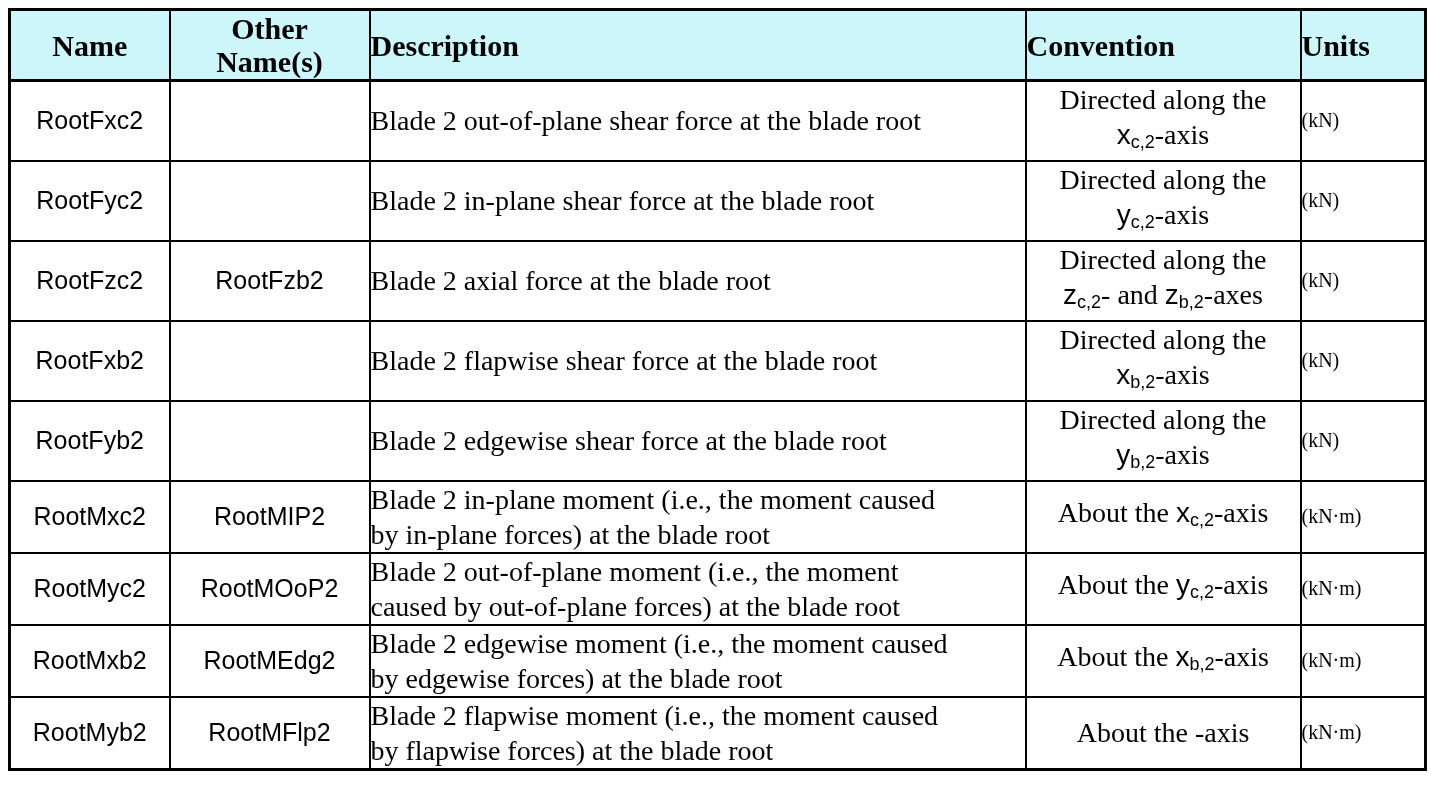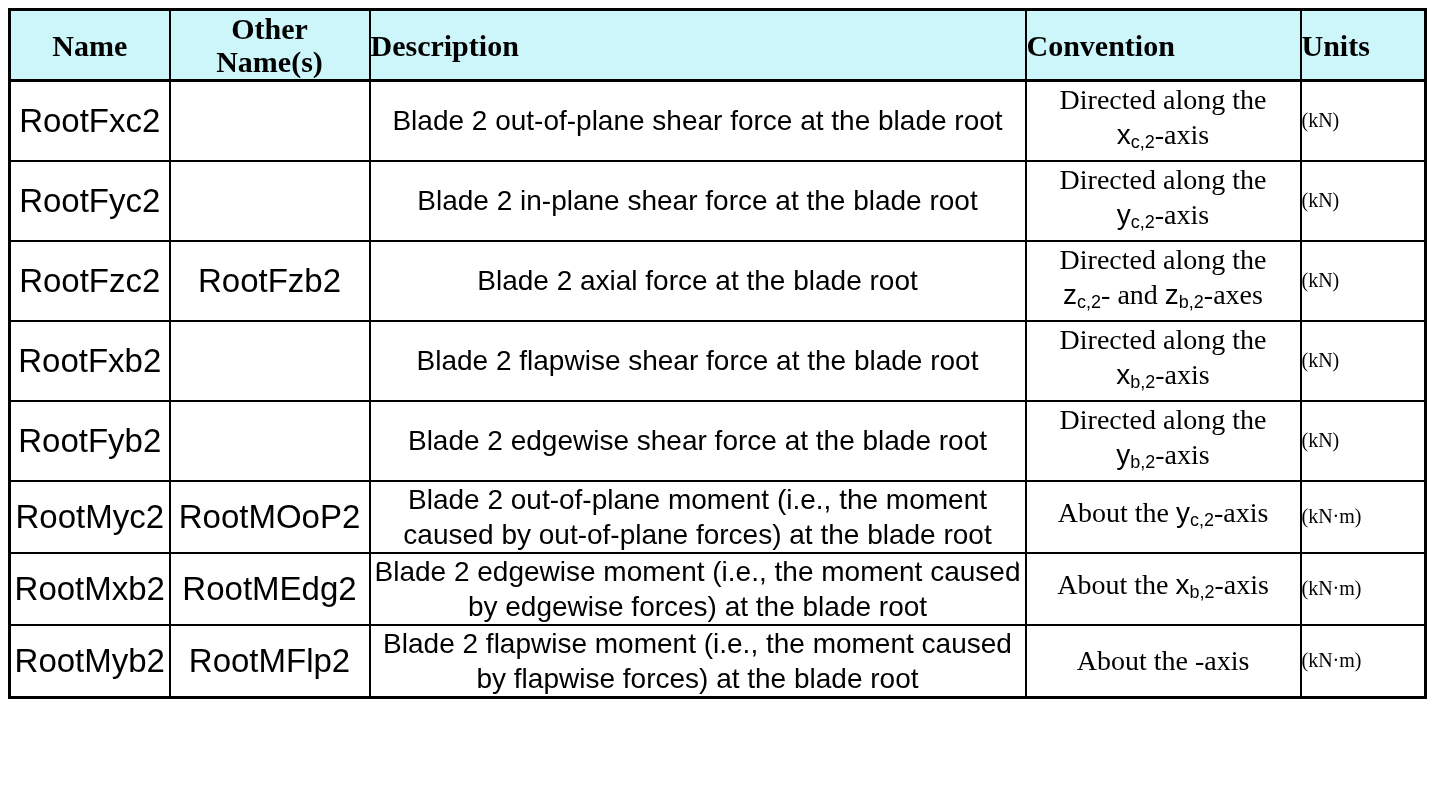--- a/index.html
+++ b/index.html
@@ -40,32 +40,31 @@
     font-size: 30px;
     height: 68px;
     line-height: 33px;
     white-space: pre-line;
   }
   th.c-name, th.c-other { text-align: center; }
   th.c-desc, th.c-conv, th.c-units { text-align: left; padding-left: 9px; }
   tbody tr { height: 70px; }
   td.c-name, td.c-other {
     font-family: "Liberation Sans", sans-serif;
-    font-size: 33px;
+    font-size: 25px;
     text-align: center;
   }
   td.c-desc {
-    font-family: Liberation Sans, sans-serif;
+    font-family: Liberation Serif, serif;
     font-size: 28px;
     line-height: 35px;
-    text-align: center;
+    text-align: left;
     padding-left: 9px;
     padding-right: 4px;
     white-space: pre-line;
-    border-radius: 25px;
   }
   td.c-conv {
     font-family: "Liberation Serif", serif;
     font-size: 28px;
     line-height: 35px;
     text-align: center;
     padding-left: 9px;
     padding-right: 2px;
   }
   td.c-units {
@@ -137,20 +136,28 @@
       <td class="c-units">(kN)</td>
     </tr>
         <tr>
       <td class="c-name">RootFyb2</td>
       <td class="c-other"></td>
       <td class="c-desc">Blade 2 edgewise shear force at the blade root</td>
       <td class="c-conv">Directed along the<br><span class="ax">y<span class="sub">b,2</span></span>-axis</td>
       <td class="c-units">(kN)</td>
     </tr>
         <tr>
+      <td class="c-name">RootMxc2</td>
+      <td class="c-other">RootMIP2</td>
+      <td class="c-desc">Blade 2 in-plane moment (i.e., the moment caused
+by in-plane forces) at the blade root</td>
+      <td class="c-conv">About the <span class="ax">x<span class="sub">c,2</span></span>-axis</td>
+      <td class="c-units">(kN·m)</td>
+    </tr>
+        <tr>
       <td class="c-name">RootMyc2</td>
       <td class="c-other">RootMOoP2</td>
       <td class="c-desc">Blade 2 out-of-plane moment (i.e., the moment
 caused by out-of-plane forces) at the blade root</td>
       <td class="c-conv">About the <span class="ax">y<span class="sub">c,2</span></span>-axis</td>
       <td class="c-units">(kN·m)</td>
     </tr>
         <tr>
       <td class="c-name">RootMxb2</td>
       <td class="c-other">RootMEdg2</td>

